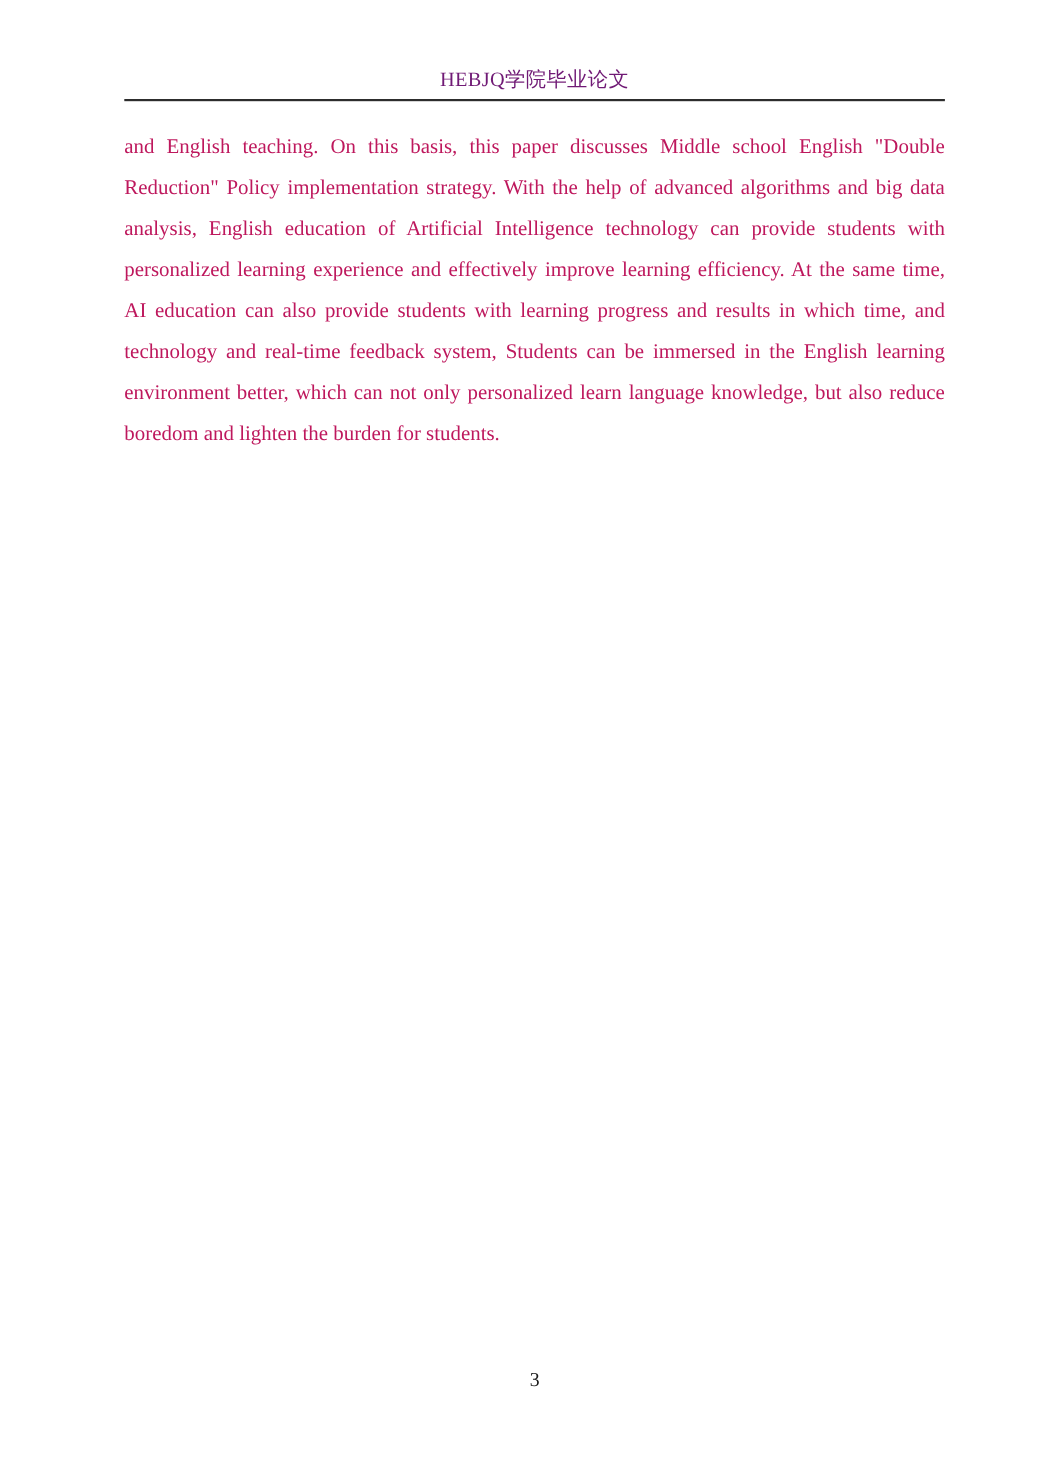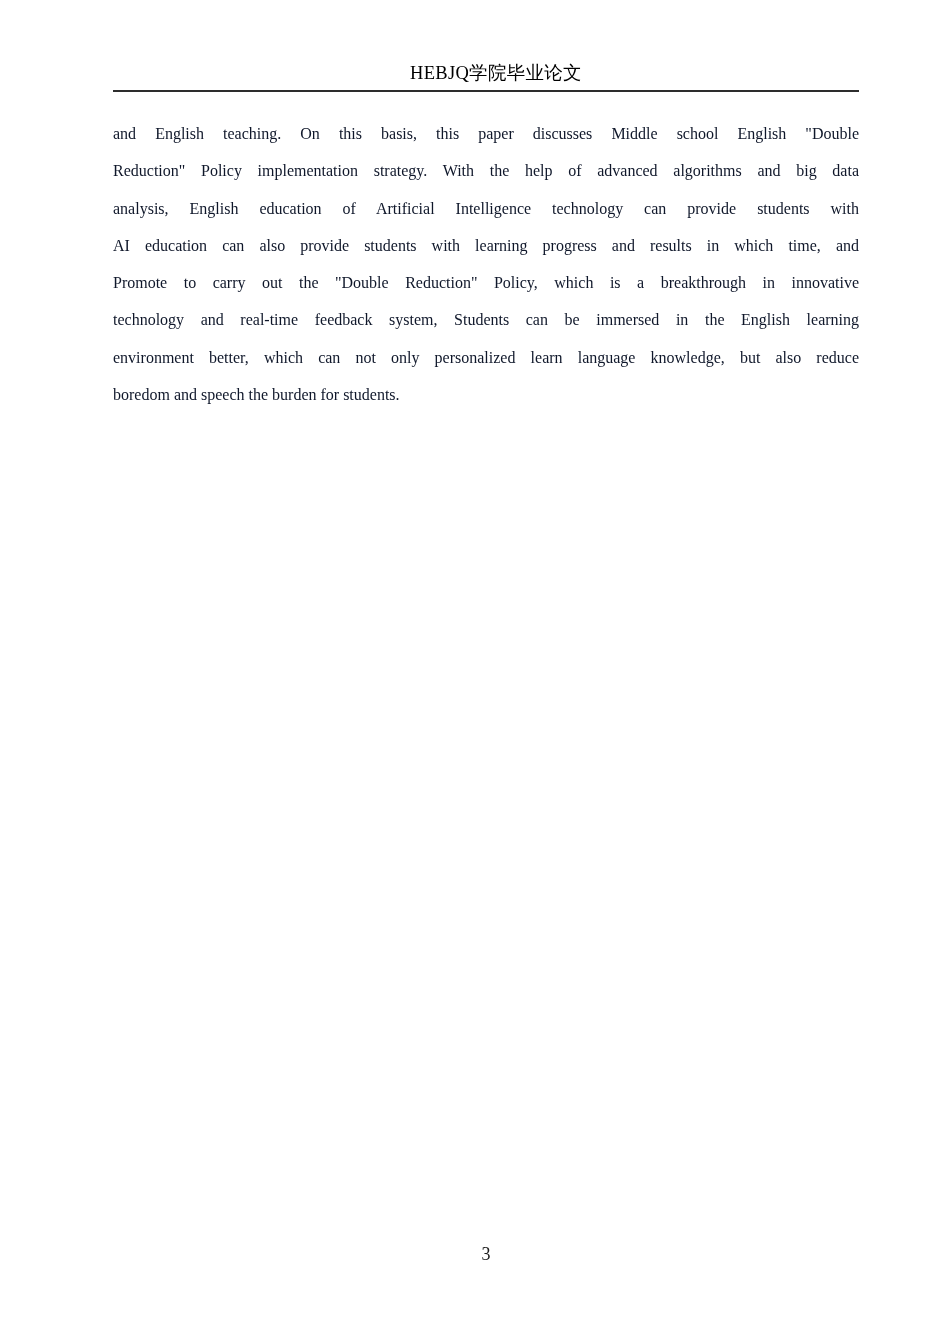--- a/index.html
+++ b/index.html
@@ -11,47 +11,47 @@
     position: relative;
     width: 950px;
     height: 1344px;
     background: #ffffff;
     font-family: "Liberation Serif", "DejaVu Serif", serif;
     color: #151515;
     overflow: hidden;
   }
   .header-title {
     position: absolute;
-    left: 123px;
+    left: 113px;
     width: 746px;
     top: 61px;
     height: 24px;
     line-height: 24px;
     text-align: center;
     font-size: 18.5px;
     letter-spacing: 0.3px;
-    color: #000000;
+    color: #701a75;
     white-space: nowrap;
   }
   .header-rule {
     position: absolute;
     left: 113px;
     width: 746px;
     top: 90px;
     height: 0;
     border-top: 2px solid #2d2d2d;
   }
   .body-text {
     position: absolute;
     left: 113px;
     width: 746px;
     top: 115px;
-    font-size: 16px;
+    font-size: 19px;
     line-height: 37.3px;
-    color: #0f172a;
+    color: #be185d;
   }
   .body-line {
     text-align: justify;
     text-align-last: justify;
     text-justify: inter-word;
   }
   .body-line.last-line {
     text-align-last: left;
   }
   .page-number {
@@ -72,22 +72,22 @@
 <div class="page">
 
   <div class="header-title">HEBJQ学院毕业论文</div>
 
   <div class="header-rule"></div>
 
   <div class="body-text">
     <div class="body-line">and English teaching. On this basis, this paper discusses Middle school English "Double</div>
     <div class="body-line">Reduction" Policy implementation strategy. With the help of advanced algorithms and big data</div>
     <div class="body-line">analysis, English education of Artificial Intelligence technology can provide students with</div>
+    <div class="body-line">personalized learning experience and effectively improve learning efficiency. At the same time,</div>
     <div class="body-line">AI education can also provide students with learning progress and results in which time, and</div>
-    <div class="body-line">Promote to carry out the "Double Reduction" Policy, which is a breakthrough in innovative</div>
     <div class="body-line">technology and real-time feedback system, Students can be immersed in the English learning</div>
     <div class="body-line">environment better, which can not only personalized learn language knowledge, but also reduce</div>
-    <div class="body-line last-line">boredom and speech the burden for students.</div>
+    <div class="body-line last-line">boredom and lighten the burden for students.</div>
   </div>
 
   <div class="page-number">3</div>
 
 </div>
 
 </body></html>

